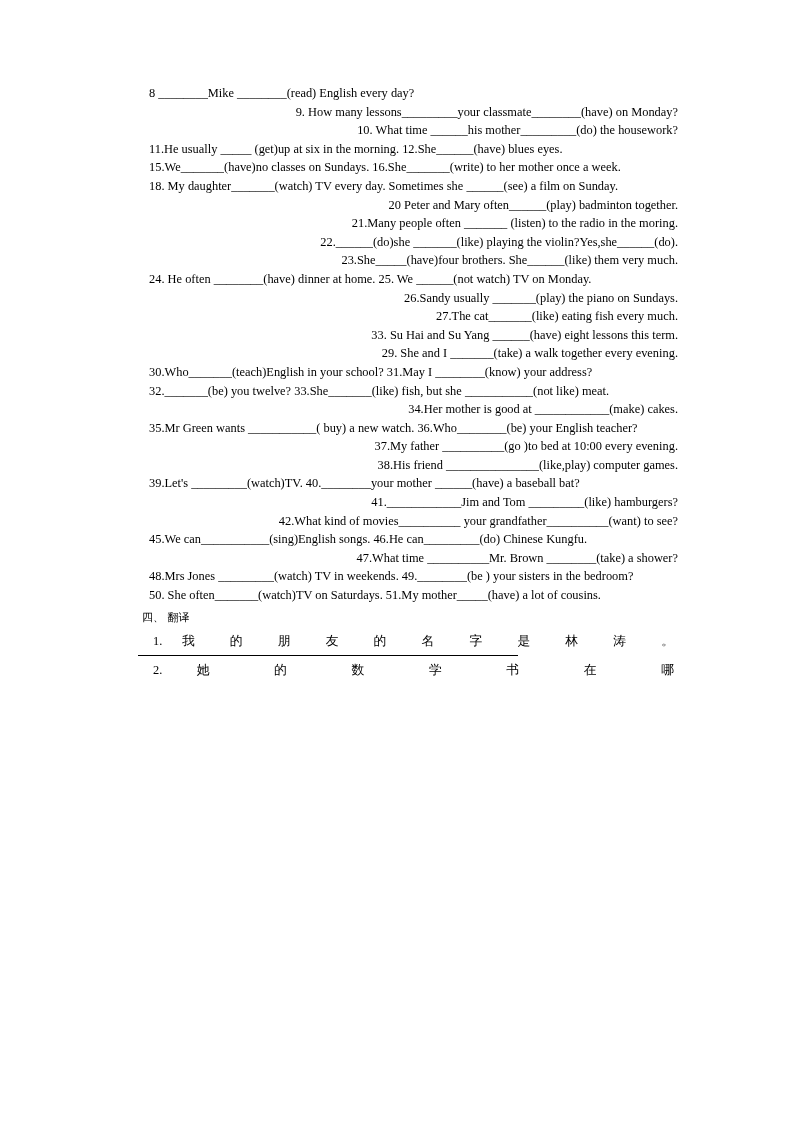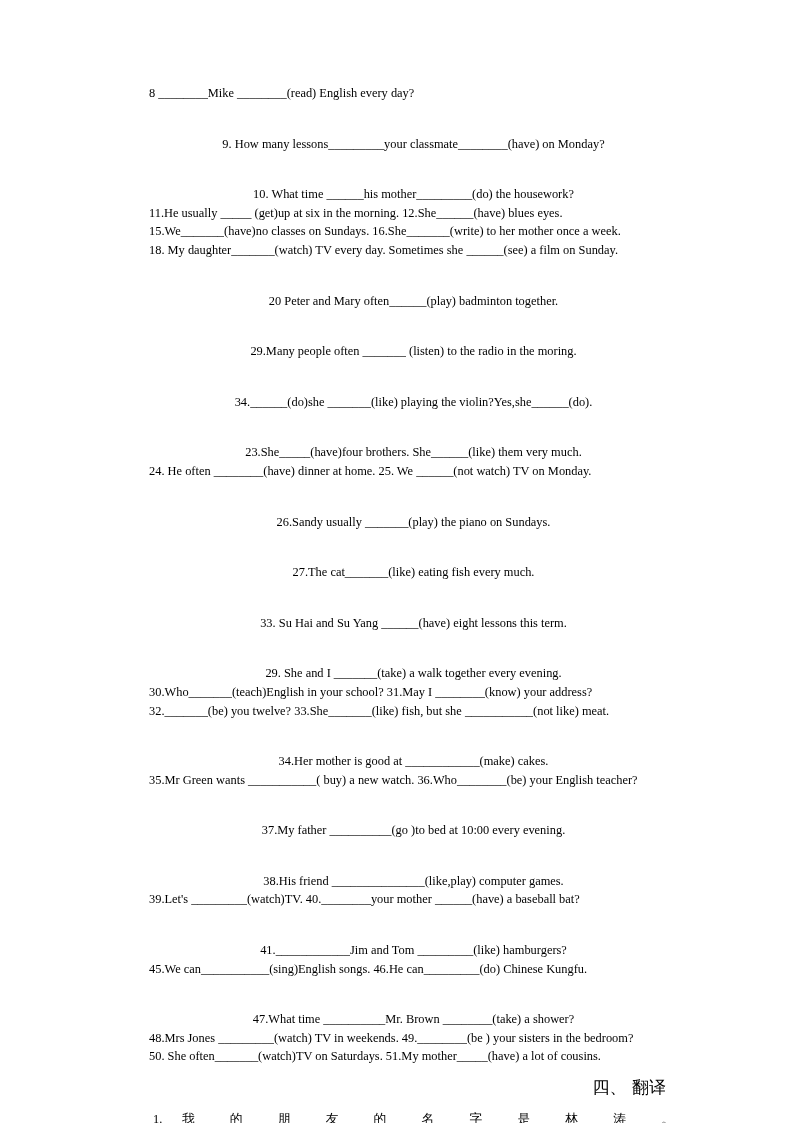--- a/index.html
+++ b/index.html
@@ -28,30 +28,29 @@
     font-size: 12.4px;
     line-height: 18.6px;
     text-align: justify;
     text-justify: inter-word;
     text-indent: 11px;
     margin: 0;
     white-space: normal;
     word-spacing: 0;
   }
   .q.nojust {
-    text-align: center;
-    margin-top: 32px;
+    text-align: right;
   }
   
   .cn-head {
-    font-size: 17px;
+    font-size: 11px;
     line-height: 18.6px;
     text-indent: 0;
-    margin: 12px;
-    text-align: right;
+    margin: 4px;
+    text-align: left;
     font-family: "DejaVu Sans", "Liberation Sans", sans-serif;
   }
   
   .cn-line {
     font-size: 12.8px;
     line-height: 20px;
     margin: 4px;
     text-indent: 11px;
     text-align: justify;
     text-align-last: justify;
@@ -76,36 +75,37 @@
   <div class="content">
 
     <div>
       <p class="q">8   ________Mike ________(read) English every day?</p>
       <p class="q nojust">9. How many lessons_________your classmate________(have) on Monday?</p>
       <p class="q nojust">10. What time ______his mother_________(do) the housework?</p>
       <p class="q">11.He  usually  _____  (get)up  at  six  in  the  morning.                12.She______(have) blues eyes.</p>
       <p class="q">15.We_______(have)no classes on Sundays.     16.She_______(write) to her mother once a week.</p>
       <p class="q">18.  My daughter_______(watch) TV every day. Sometimes she  ______(see) a film on Sunday.</p>
       <p class="q nojust">20 Peter and Mary often______(play) badminton together.</p>
-      <p class="q nojust">29.Many people often _______ (listen) to the radio in the   moring.</p>
-      <p class="q nojust">34.______(do)she _______(like) playing the violin?Yes,she______(do).</p>
+      <p class="q nojust">21.Many people often _______ (listen) to the radio in the   moring.</p>
+      <p class="q nojust">22.______(do)she _______(like) playing the violin?Yes,she______(do).</p>
       <p class="q nojust">23.She_____(have)four brothers. She______(like) them very much.</p>
       <p class="q">24.  He  often  ________(have)  dinner  at  home.          25.  We  ______(not watch)  TV  on Monday.</p>
       <p class="q nojust">26.Sandy usually _______(play) the piano on Sundays.</p>
       <p class="q nojust">27.The cat_______(like) eating fish every much.</p>
       <p class="q nojust">33. Su Hai and Su Yang ______(have) eight lessons this term.</p>
       <p class="q nojust">29. She and I _______(take) a walk together every evening.</p>
       <p class="q">30.Who_______(teach)English  in  your  school?          31.May  I  ________(know)  your address?</p>
       <p class="q">32._______(be) you twelve?     33.She_______(like) fish, but she ___________(not like) meat.</p>
       <p class="q nojust">34.Her mother is good at ____________(make) cakes.</p>
       <p class="q">35.Mr  Green  wants  ___________(  buy)  a  new  watch.  36.Who________(be)  your  English teacher?</p>
       <p class="q nojust">37.My father __________(go )to bed at 10:00 every evening.</p>
       <p class="q nojust">38.His friend _______________(like,play) computer games.</p>
       <p class="q">39.Let's  _________(watch)TV.     40.________your  mother  ______(have)  a  baseball bat?</p>
       <p class="q nojust">41.____________Jim and Tom _________(like) hamburgers?</p>
+      <p class="q nojust">42.What kind of movies__________ your grandfather__________(want) to see?</p>
       <p class="q">45.We  can___________(sing)English  songs.        46.He  can_________(do)  Chinese Kungfu.</p>
       <p class="q nojust">47.What time __________Mr. Brown ________(take)   a shower?</p>
       <p class="q">48.Mrs Jones _________(watch) TV in weekends. 49.________(be ) your sisters in the bedroom?</p>
       <p class="q">50.  She  often_______(watch)TV  on  Saturdays.      51.My  mother_____(have)  a  lot  of cousins.</p>
     </div>
 
     <div>
       <p class="cn-head">四、 翻译</p>
 
       <p class="cn-line">

